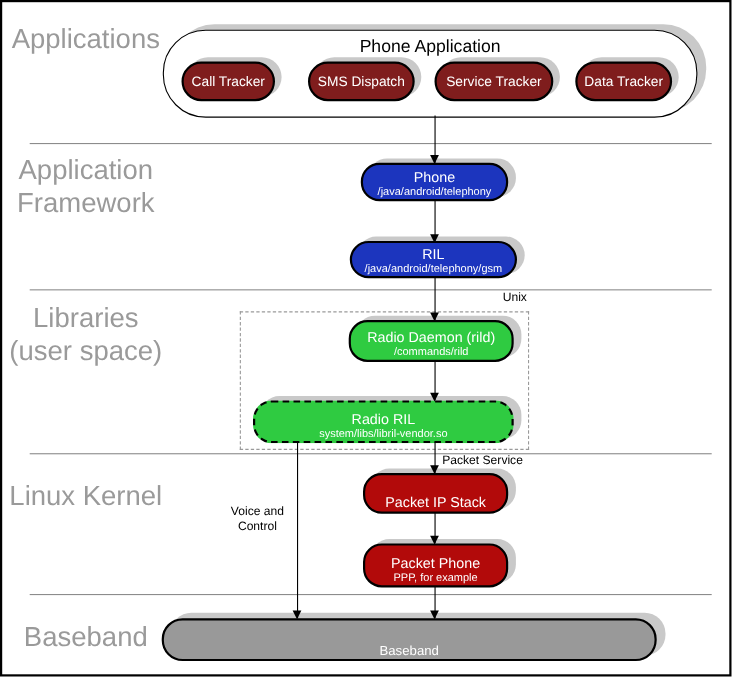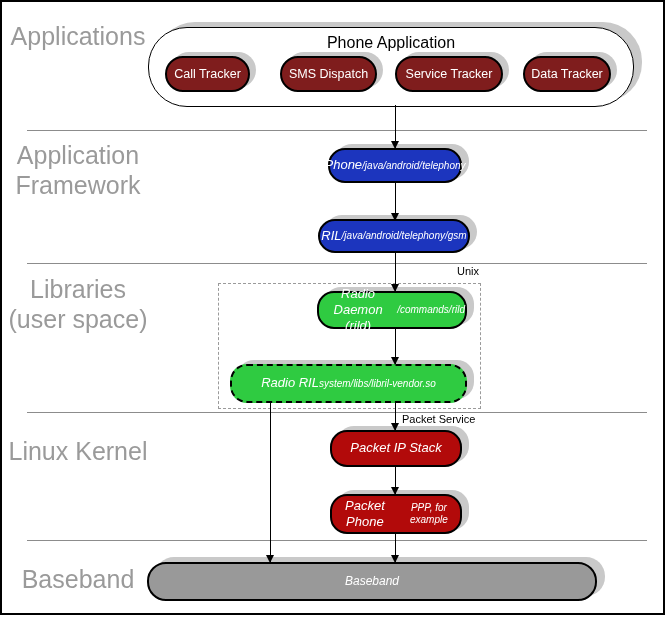--- a/index.html
+++ b/index.html
@@ -20,22 +20,22 @@
   }
   .app-container .title{display:block;text-align:center;margin-top:6px;font-size:16px;color:#000;}
   .app-pill{
     position:absolute;top:56px;height:36px;border-radius:18px;box-sizing:border-box;
     background:#7f1d1d;border:2px solid #000000;color:#fff;font-size:12.5px;
     display:flex;align-items:center;justify-content:center;
     box-shadow:6px -4px 0 #c9c9c9;
   }
   .node{
     position:absolute;box-sizing:border-box;border-radius:17px;border:2px solid #000;color:#fff;
-    display:flex;flex-direction:row;align-items:center;justify-content:center;
-    box-shadow:7px -4px 0 #c9c9c9;text-align:center;font-style:italic;
+    display:flex;flex-direction:column;align-items:center;justify-content:flex-end;
+    box-shadow:7px -4px 0 #c9c9c9;text-align:center;
   }
   .node .t{font-size:13px;line-height:1.25;}
   .node .s{font-size:10px;line-height:1.2;}
   .blue{background:#1C35BE;}
   .green{background:#2FCB41;}
   .red{background:#B20A0A;}
   .gray{background:#999999;}
   .dashed-border{border:2px dashed #000;}
   .dashed-box{position:absolute;left:218px;top:283px;width:261px;height:124px;border:1px dashed #9a9a9a;}
   .small-label{position:absolute;font-size:11px;color:#000;line-height:1.25;}
@@ -140,15 +140,17 @@
   <div class="arrow" style="left:391px;top:533px;height:30px">
       <i class="line"></i>
       <i class="head"></i>
     </div>
   <div class="arrow" style="left:266px;top:402px;height:161px">
       <i class="line"></i>
       <i class="head"></i>
     </div>
 
   <div class="small-label" style="left:402px;top:413px">Packet Service</div>
+  <div class="small-label" style="left:203px;top:459px;width:62px;text-align:center;white-space:pre-line">Voice and
+Control</div>
 
   <div class="frame"></div>
 </div>
 
 </body></html>

